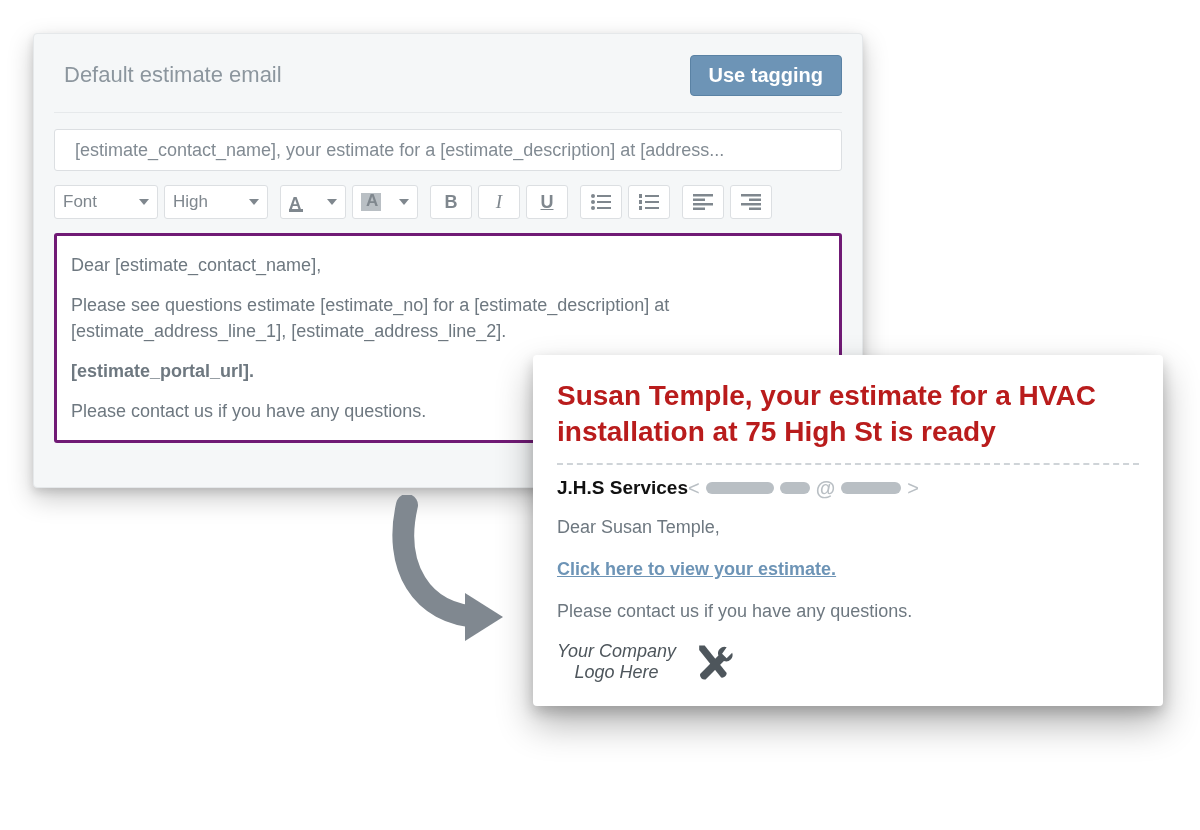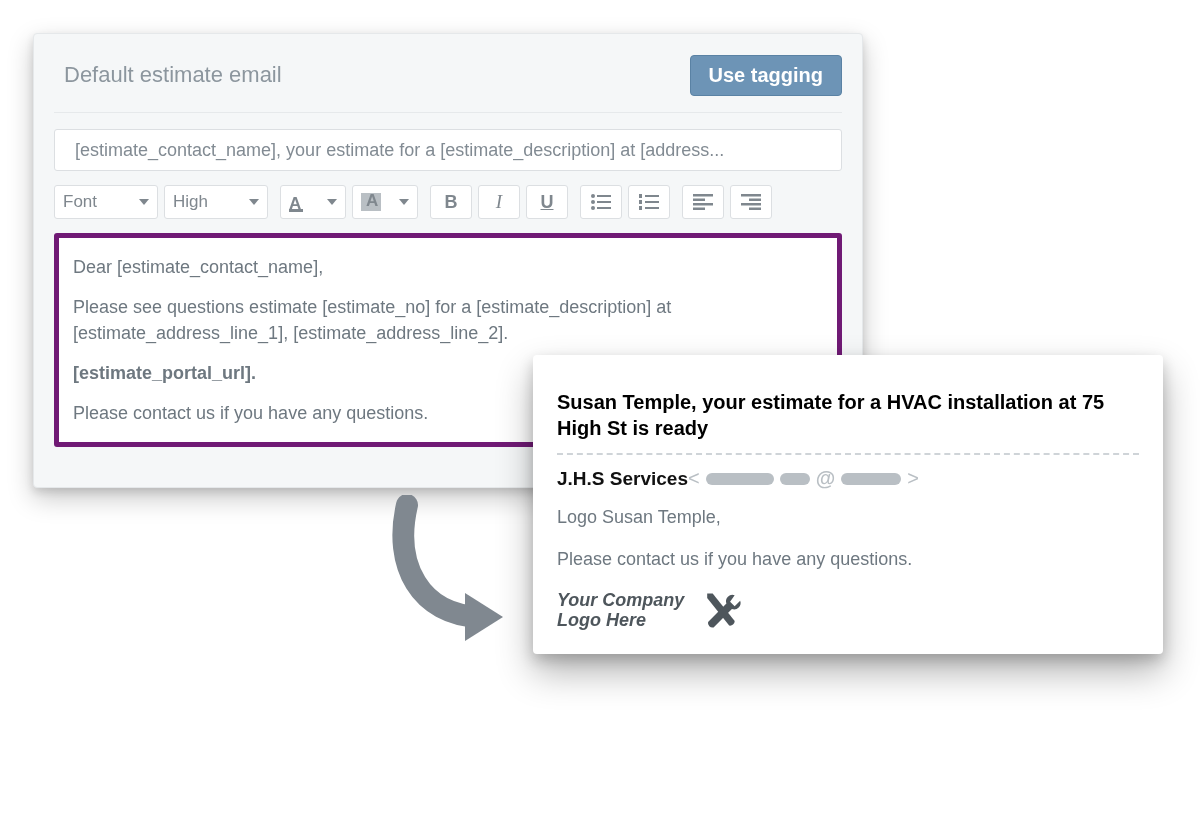--- a/index.html
+++ b/index.html
@@ -101,21 +101,21 @@
   .fg-indicator .A { font-weight:700; font-size:17px; line-height:1; color:#7f878e; }
   .fg-indicator .bar { width:14px; height:3px; background:#7f878e; margin-left:-14px; margin-top:16px; }
   .bg-indicator { position:relative; display:inline-block; width:20px; height:20px; }
   .bg-indicator .box { position:absolute; left:0; top:1px; width:20px; height:18px; background:#b9bfc4; }
   .bg-indicator .A { position:absolute; left:5px; top:-1px; font-weight:700; font-size:17px; color:#7f878e; }
 
   
   .editor-body {
     width: 100%;
     background: #fff;
-    border: 5px solid #701a75;
+    border: 3px solid #701a75;
     border-radius: 3px;
     padding: 16px 14px;
     color: #6e7880;
     font-size: 18px;
     line-height: 1.45;
   }
   .editor-body p { margin: 0 0 14px 0; }
   .editor-body .bold { font-weight: 700; }
 
   
@@ -131,22 +131,22 @@
   .preview-card {
     position: absolute;
     left: 533px; top: 355px;
     width: 630px;
     background: #fff;
     border-radius: 4px;
     padding: 18px 24px 22px 24px;
     box-shadow: 0 18px 36px rgba(0,0,0,0.30), 0 6px 14px rgba(0,0,0,0.18);
   }
   .preview-subject {
-    font-size: 20px; font-weight: 700; color: #000000;
-    margin: 16px 0 12px 0; line-height: 1.3;
+    font-size: 28px; font-weight: 700; color: #b91c1c;
+    margin: 5px 0 12px 0; line-height: 1.3;
   }
   .dash-rule {
     border: none;
     border-top: 2px dashed #cfd4d8;
     margin: 0 0 12px 0;
   }
   .from-row {
     display: flex; align-items: center; gap: 0;
     margin-bottom: 14px;
   }
@@ -160,21 +160,21 @@
   .pill.sm { width: 30px; }
   .pill.md { width: 60px; }
   .at { font-weight:700; color:#b9bfc4; font-size:20px; }
   .preview-body {
     color: #6e7880; font-size: 18px; line-height: 1.45;
   }
   .preview-body p { margin: 0 0 16px 0; }
   .link { color: #6d94b6; font-weight: 700; text-decoration: underline; cursor: pointer; }
 
   .logo-row { display: flex; align-items: center; gap: 14px; margin-top: 6px; }
-  .logo-text { font-style: italic; font-weight: 700; color: #4e565c; font-size: 18px; line-height: 1.15; text-align: left; }
+  .logo-text { font-style: italic; font-weight: 400; color: #4e565c; font-size: 18px; line-height: 1.15; text-align: center; }
   .tools-icon svg { display:block; }
 
 </style>
 </head>
 <body>
 
 <div class="editor-card">
 
   <div class="editor-header">
     <h2 class="editor-title">Default estimate email</h2>
@@ -314,21 +314,22 @@
       <span>&lt;</span>
       <span class="pill lg"></span>
       <span class="pill sm"></span>
       <span class="at">@</span>
       <span class="pill md"></span>
       <span>&gt;</span>
     </span>
   </div>
 
   <div class="preview-body">
-    <p>Logo Susan Temple,</p>
+    <p>Dear Susan Temple,</p>
+    <p><a class="link">Click here to view your estimate.</a></p>
     <p>Please contact us if you have any questions.</p>
   </div>
 
   <div class="logo-row">
     <div class="logo-text">
       <span>Your Company</span><br>
       <span>Logo Here</span>
     </div>
     <span class="tools-icon">
       <svg width="44" height="44" viewBox="0 0 48 48">

